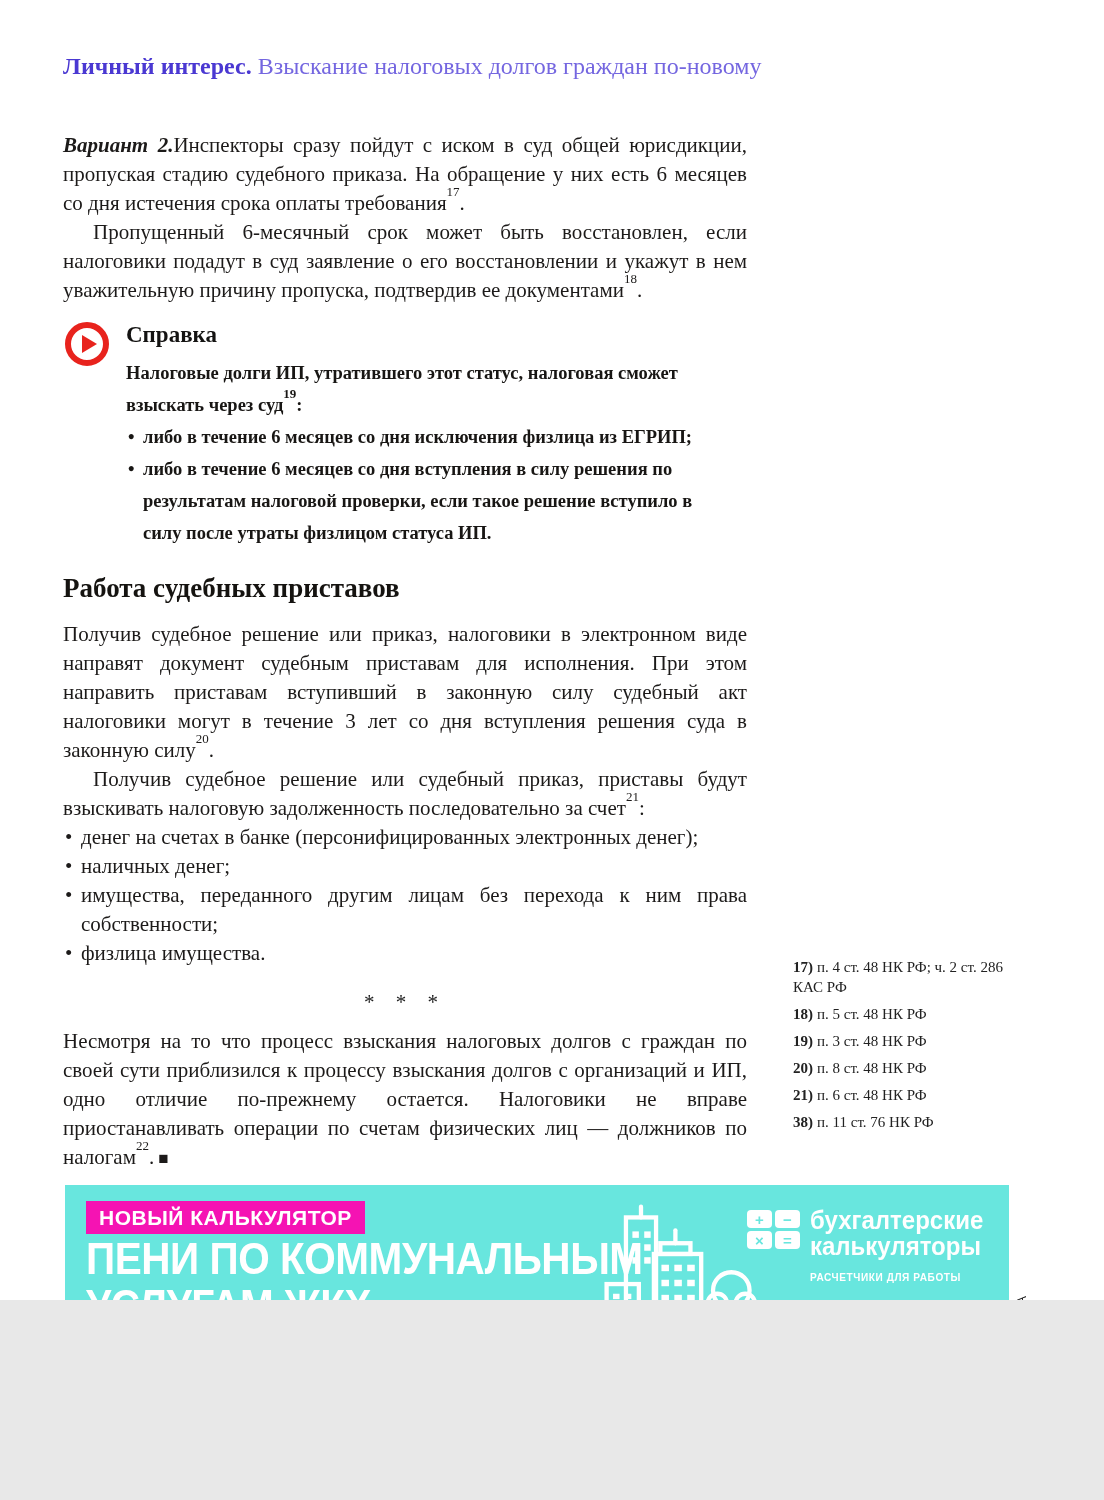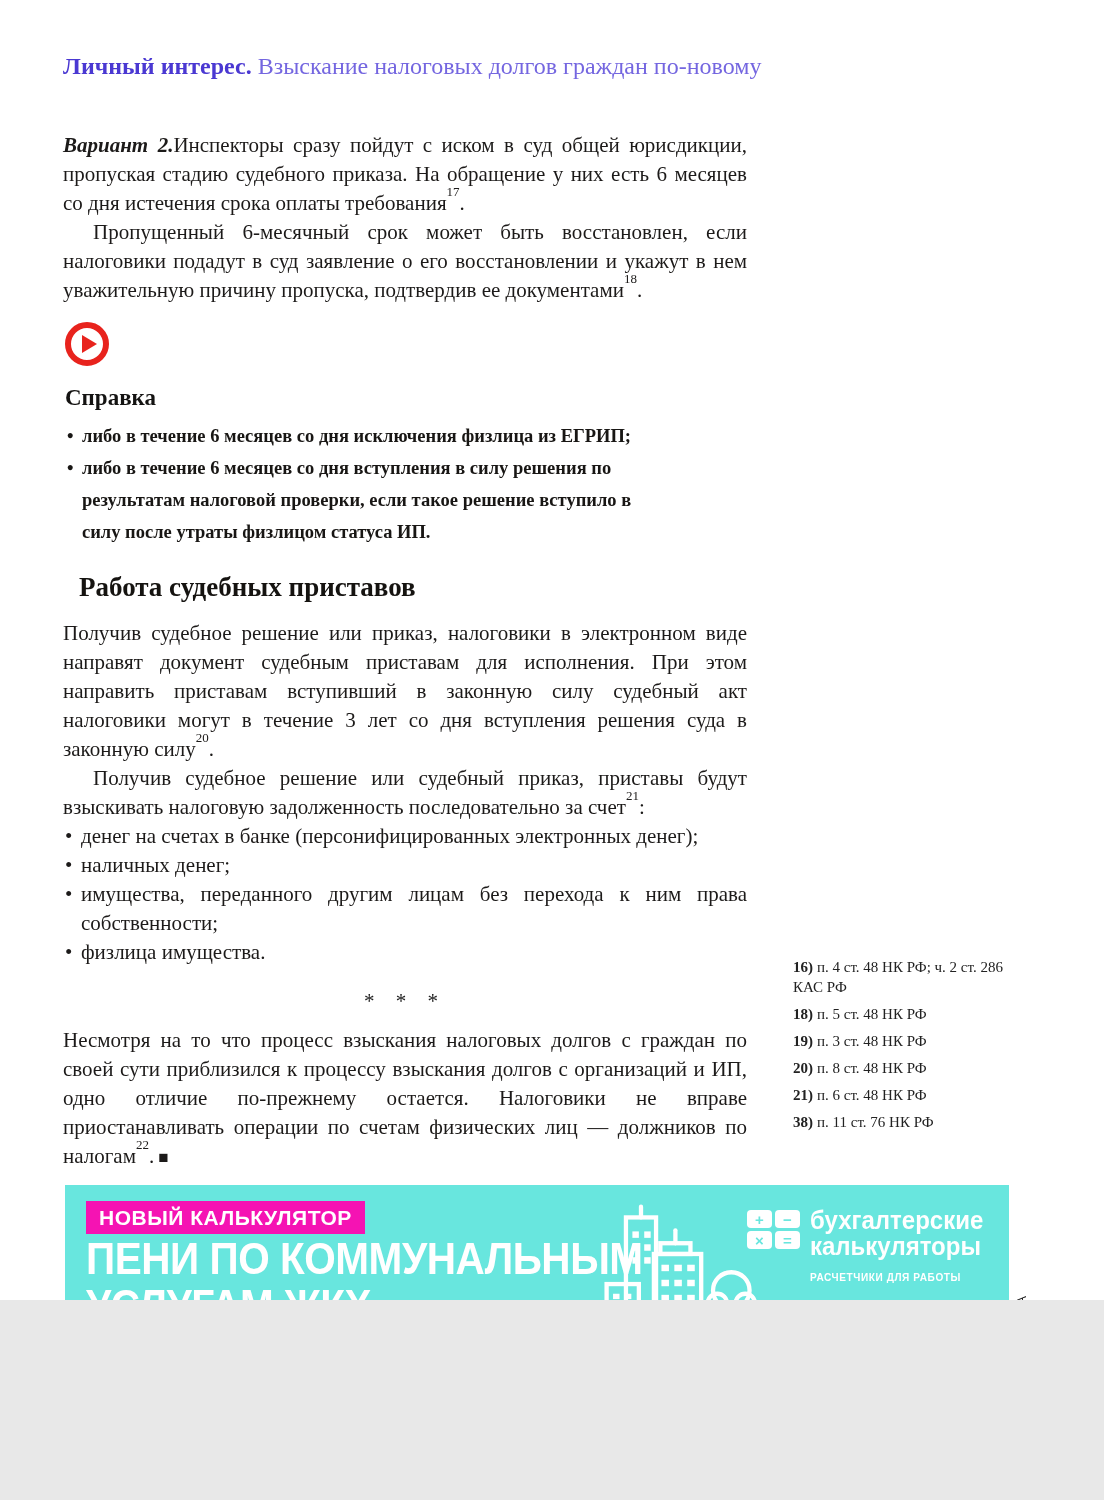--- a/index.html
+++ b/index.html
@@ -16,35 +16,35 @@
   .kicker-light { color:#7466e0; margin-left:6px; }
 
   
   .article { position:absolute; left:63px; top:131px; width:684px; }
   .article p.body { font-size:21px; line-height:29px; text-align:justify; }
   .article p.indent { text-indent:30px; }
   .lead-in { font-weight:bold; font-style:italic; }
   sup.fnref { font-size:13px; line-height:0; position:relative; top:-0.45em; }
 
   
-  .spravka { display:flex; gap:17px; margin:15px 0 2px 2px;flex-direction:column; }
+  .spravka { display:flex; gap:17px; margin:15px 0 2px 2px; }
   .play { width:44px; height:44px; border:6px solid #e8231d; border-radius:50%;
           flex-shrink:0; position:relative; background:#fff; margin-top:2px; }
   .tri { position:absolute; left:11px; top:7px; width:0; height:0;
          border-left:15px solid #e8231d; border-top:9px solid transparent;
          border-bottom:9px solid transparent; }
   .spravka-content { width:580px; }
   .spravka-title { font-size:23px; font-weight:bold; color:#141312; margin:2px 0 9px; }
   .spravka-text { font-size:18.5px; font-weight:bold; line-height:32px; color:#181614; }
   .spravka-list { list-style:none; font-size:18.5px; font-weight:bold; line-height:32px; color:#181614; }
   .spravka-list li { position:relative; padding-left:17px; }
   .spravka-list .blt { position:absolute; left:2px; }
 
   
-  .section-heading { font-size:27px; font-weight:bold; color:#151310; margin:24px 16px 16px; }
+  .section-heading { font-size:27px; font-weight:bold; color:#151310; margin:24px 0 16px; }
 
   .blist { list-style:none; font-size:21px; line-height:29px; }
   .blist li { position:relative; padding-left:18px; text-align:justify; }
   .blist .blt { position:absolute; left:2px; }
 
   .separator { text-align:center; font-size:21px; letter-spacing:8px; margin:22px 0 12px; color:#222; }
   .endmark { font-size:17px; margin-left:4px; }
 
   
   .footnotes { position:absolute; left:793px; top:957px; width:238px;
@@ -96,20 +96,21 @@
     <p class="body"><span class="lead-in">Вариант 2.</span><span>Инспекторы сразу пойдут с иском в суд общей юрисдикции, пропуская стадию судебного приказа. На обращение у них есть 6 месяцев со дня истечения срока оплаты требования</span><sup class="fnref">17</sup><span>.</span></p>
 
     <p class="body indent"><span>Пропущенный 6-месячный срок может быть восстановлен, если налоговики подадут в суд заявление о его восстановлении и укажут в нем уважительную причину пропуска, подтвердив ее документами</span><sup class="fnref">18</sup><span>.</span></p>
 
     <div class="spravka">
       <div class="play">
         <span class="tri"></span>
       </div>
       <div class="spravka-content">
         <div class="spravka-title">Справка</div>
+        <p class="spravka-text"><span>Налоговые долги ИП, утратившего этот статус, налоговая сможет взыскать через суд</span><sup class="fnref">19</sup><span>:</span></p>
         <ul class="spravka-list">
           <li><span class="blt">•</span><span>либо в течение 6 месяцев со дня исключения физлица из ЕГРИП;</span></li>
           <li><span class="blt">•</span><span>либо в течение 6 месяцев со дня вступления в силу решения по результатам налоговой проверки, если такое решение вступило в силу после утраты физлицом статуса ИП.</span></li>
         </ul>
       </div>
     </div>
 
     <h2 class="section-heading">Работа судебных приставов</h2>
 
     <p class="body"><span>Получив судебное решение или приказ, налоговики в электронном виде направят документ судебным приставам для исполнения. При этом направить приставам вступивший в законную силу судебный акт налоговики могут в течение 3 лет со дня вступления решения суда в законную силу</span><sup class="fnref">20</sup><span>.</span></p>
@@ -122,21 +123,21 @@
       <li><span class="blt">•</span><span>имущества, переданного другим лицам без перехода к ним права собственности;</span></li>
       <li><span class="blt">•</span><span>физлица имущества.</span></li>
     </ul>
 
     <div class="separator">* * *</div>
 
     <p class="body"><span>Несмотря на то что процесс взыскания налоговых долгов с граждан по своей сути приблизился к процессу взыскания долгов с организаций и ИП, одно отличие по-прежнему остается. Налоговики не вправе приостанавливать операции по счетам физических лиц — должников по налогам</span><sup class="fnref">22</sup><span>.</span><span class="endmark">■</span></p>
   </div>
 
   <div class="footnotes">
-    <p class="fn"><b>16)</b><span>п. 4 ст. 48 НК РФ; ч. 2 ст. 286 КАС РФ</span></p>
+    <p class="fn"><b>17)</b><span>п. 4 ст. 48 НК РФ; ч. 2 ст. 286 КАС РФ</span></p>
     <p class="fn"><b>18)</b><span>п. 5 ст. 48 НК РФ</span></p>
     <p class="fn"><b>19)</b><span>п. 3 ст. 48 НК РФ</span></p>
     <p class="fn"><b>20)</b><span>п. 8 ст. 48 НК РФ</span></p>
     <p class="fn"><b>21)</b><span>п. 6 ст. 48 НК РФ</span></p>
     <p class="fn"><b>38)</b><span>п. 11 ст. 76 НК РФ</span></p>
   </div>
 
   <div class="ad">
     <div class="ad-badge">НОВЫЙ КАЛЬКУЛЯТОР</div>
     <div class="ad-title">

